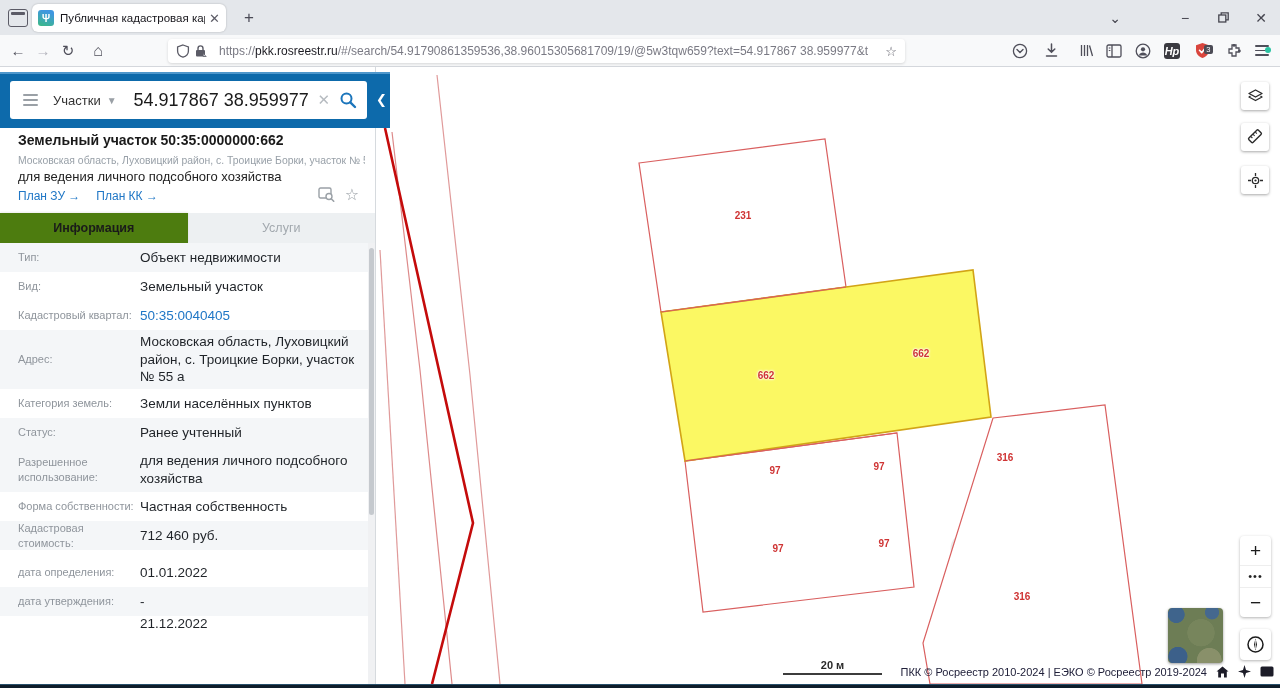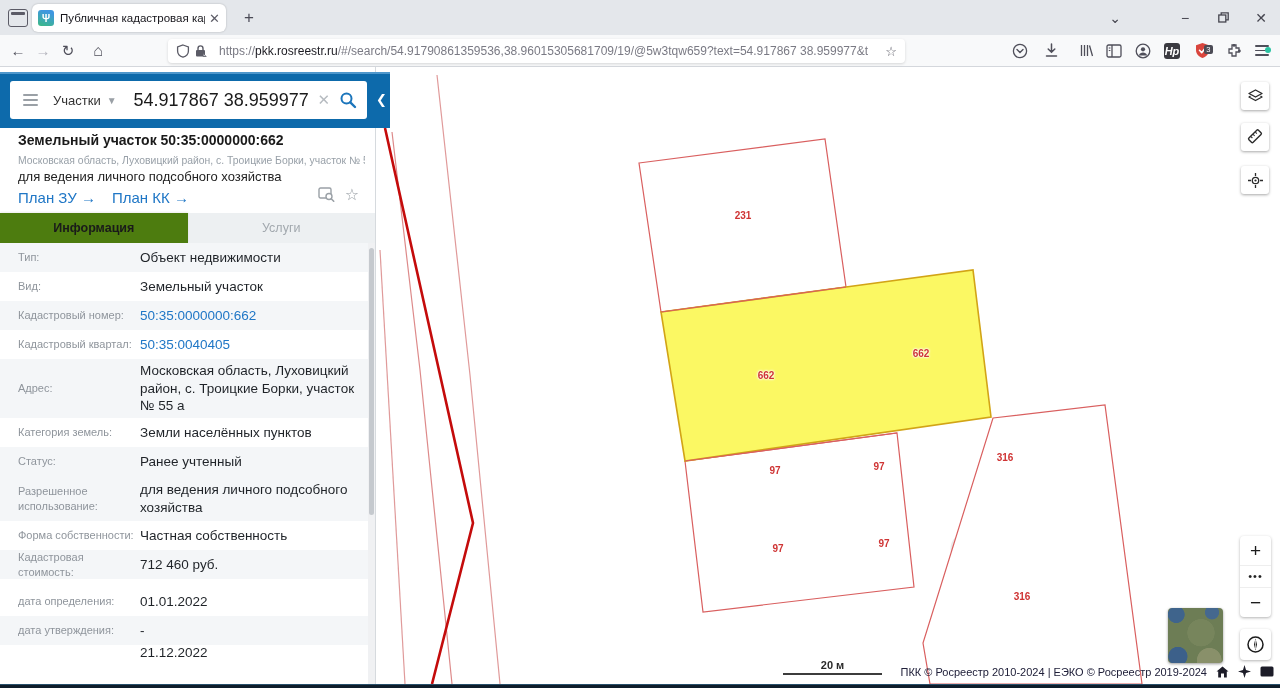--- a/index.html
+++ b/index.html
@@ -58,21 +58,21 @@
   .menubars:before{top:-5px;}.menubars:after{top:5px;}
   .scat{font-size:13px;color:#333;margin-left:15px;flex:none;}
   .schev{color:#9aa0a6;font-size:10px;margin-left:6px;flex:none;}
   .squery{font-size:18px;color:#1a1a1a;margin-left:17px;flex:1;white-space:nowrap;overflow:hidden;}
   .sclear{color:#b6bbc0;font-size:15px;flex:none;margin-right:9px;}
   #collapse{position:absolute;right:3px;top:20px;color:#fff;font-size:13px;font-weight:bold;}
   #rtitle{position:absolute;left:18px;top:65px;font-size:14px;font-weight:bold;color:#1a1a1a;}
   #rsub{position:absolute;left:18px;top:88px;right:10px;font-size:10.4px;color:#98a0a8;white-space:nowrap;overflow:hidden;}
   #rusage{position:absolute;left:18px;top:102px;font-size:13px;color:#222;}
   #rlinks{position:absolute;left:18px;top:122px;display:flex;gap:16px;}
-  #rlinks span{font-size:15px;color:#2077c6;}
+  #rlinks span{font-size:12px;color:#2077c6;}
   #ricons{position:absolute;right:16px;top:120px;display:flex;gap:10px;align-items:center;}
   #ptabs{position:absolute;left:0;top:146px;width:100%;height:30px;background:#edf0f2;display:flex;}
   .ptab{flex:1;text-align:center;line-height:30px;font-size:12.5px;}
   .ptab.active{background:#4d7c0f;font-weight:bold;color:#1a1a1a;box-shadow:0 -1px 2px rgba(0,0,0,.08);}
   .ptab.inactive{color:#a2a8ae;}
   #info-rows{position:absolute;left:0;top:176px;width:368px;}
   .irow{display:flex;align-items:center;padding-left:18px;padding-right:12px;box-sizing:border-box;overflow:hidden;}
   .irow.shaded{background:#f4f6f8;}
   .ilabel{width:122px;flex:none;font-size:11px;color:#8f959c;line-height:1.35;}
   .ivalue{width:216px;font-size:13.5px;color:#1f2328;line-height:1.3;}
@@ -319,24 +319,20 @@
 
     <div id="info-rows">
         <div class="irow shaded" style="height: 29px;">
           <div class="ilabel">Тип:</div>
           <div class="ivalue">Объект недвижимости</div>
         </div>
         <div class="irow" style="height: 29px;">
           <div class="ilabel">Вид:</div>
           <div class="ivalue">Земельный участок</div>
         </div>
-        <div class="irow shaded" style="height: 29px;">
-          <div class="ilabel">Кадастровый номер:</div>
-          <div class="ivalue link">50:35:0000000:662</div>
-        </div>
         <div class="irow" style="height: 29px;">
           <div class="ilabel">Кадастровый квартал:</div>
           <div class="ivalue link">50:35:0040405</div>
         </div>
         <div class="irow shaded" style="height: 59px;">
           <div class="ilabel">Адрес:</div>
           <div class="ivalue">Московская область, Луховицкий район, с. Троицкие Борки, участок № 55 а</div>
         </div>
         <div class="irow" style="height: 29px;">
           <div class="ilabel">Категория земель:</div>

